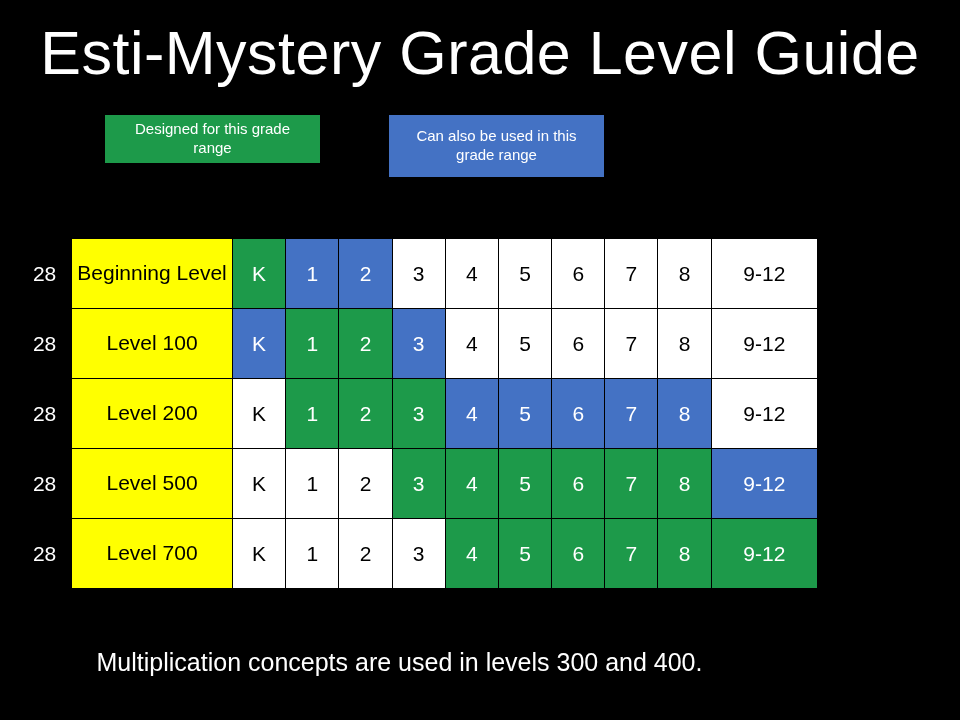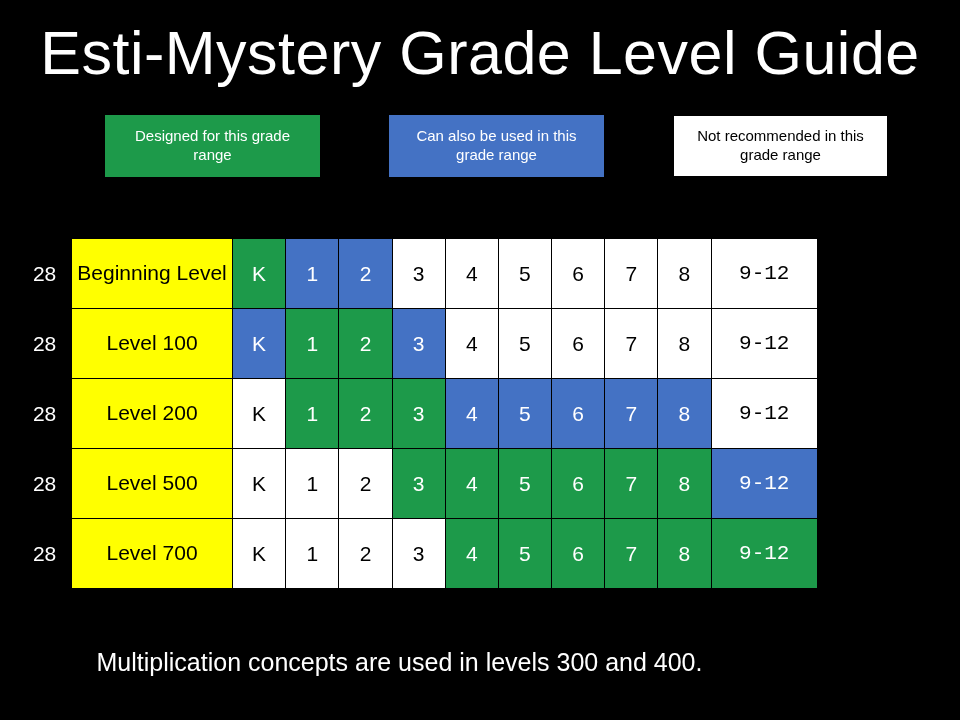--- a/index.html
+++ b/index.html
@@ -52,21 +52,21 @@
   }
   .legend-box.blue {
     background: #4472c4;
     border: 1px solid #4472c4;
   }
   .legend-box.white {
     background: #ffffff;
     border: 1px solid #000000;
     color: #000000;
   }
-  #legend-designed { left: 105px; top: 0;  width: 215px; height: 62px; }
+  #legend-designed { left: 105px; top: 0;  width: 215px; height: 48px; }
   #legend-also     { left: 389px; top: 0;  width: 215px; height: 62px; }
   #legend-not      { left: 673px; top: 0;  width: 215px; height: 62px; }
 
   
   #grade-table-wrap {
     position: absolute;
     top: 238px;
     left: 0;
     width: 818px;
   }
@@ -93,21 +93,21 @@
     font-size: 21px;
   }
   td.levelname {
     background: #ffff00 !important;
     color: #000000 !important;
     width: 166px;
     font-size: 21px;
     line-height: 1.15;
   }
   td.cell { width: 56px; }
-  td.cell-wide { width: 113px; font-family: Liberation Mono, monospace; }
+  td.cell-wide { width: 113px; }
   td.g-green {
     background: #1d9a4a !important;
     color: #ffffff !important;
   }
   td.g-blue {
     background: #4472c4 !important;
     color: #ffffff !important;
   }
   td.g-white {
     background: #ffffff !important;
@@ -126,21 +126,20 @@
   }
 </style>
 </head>
 <body>
 
 <h1 id="page-title">Esti-Mystery Grade Level Guide</h1>
 
 <div id="legend">
   <div class="legend-box green" id="legend-designed">Designed for this grade range</div>
   <div class="legend-box blue" id="legend-also">Can also be used in this grade range</div>
-  <div class="legend-box white" id="legend-not">Not recommended in this grade range</div>
 </div>
 
 <div id="grade-table-wrap">
   <table id="grade-table">
     <tbody id="grade-table-body">
         <tr>
           <td class="rownum">28</td>
           <td class="levelname">Beginning Level</td>
           <td class="cell g-green">K</td>
           <td class="cell g-blue">1</td>

